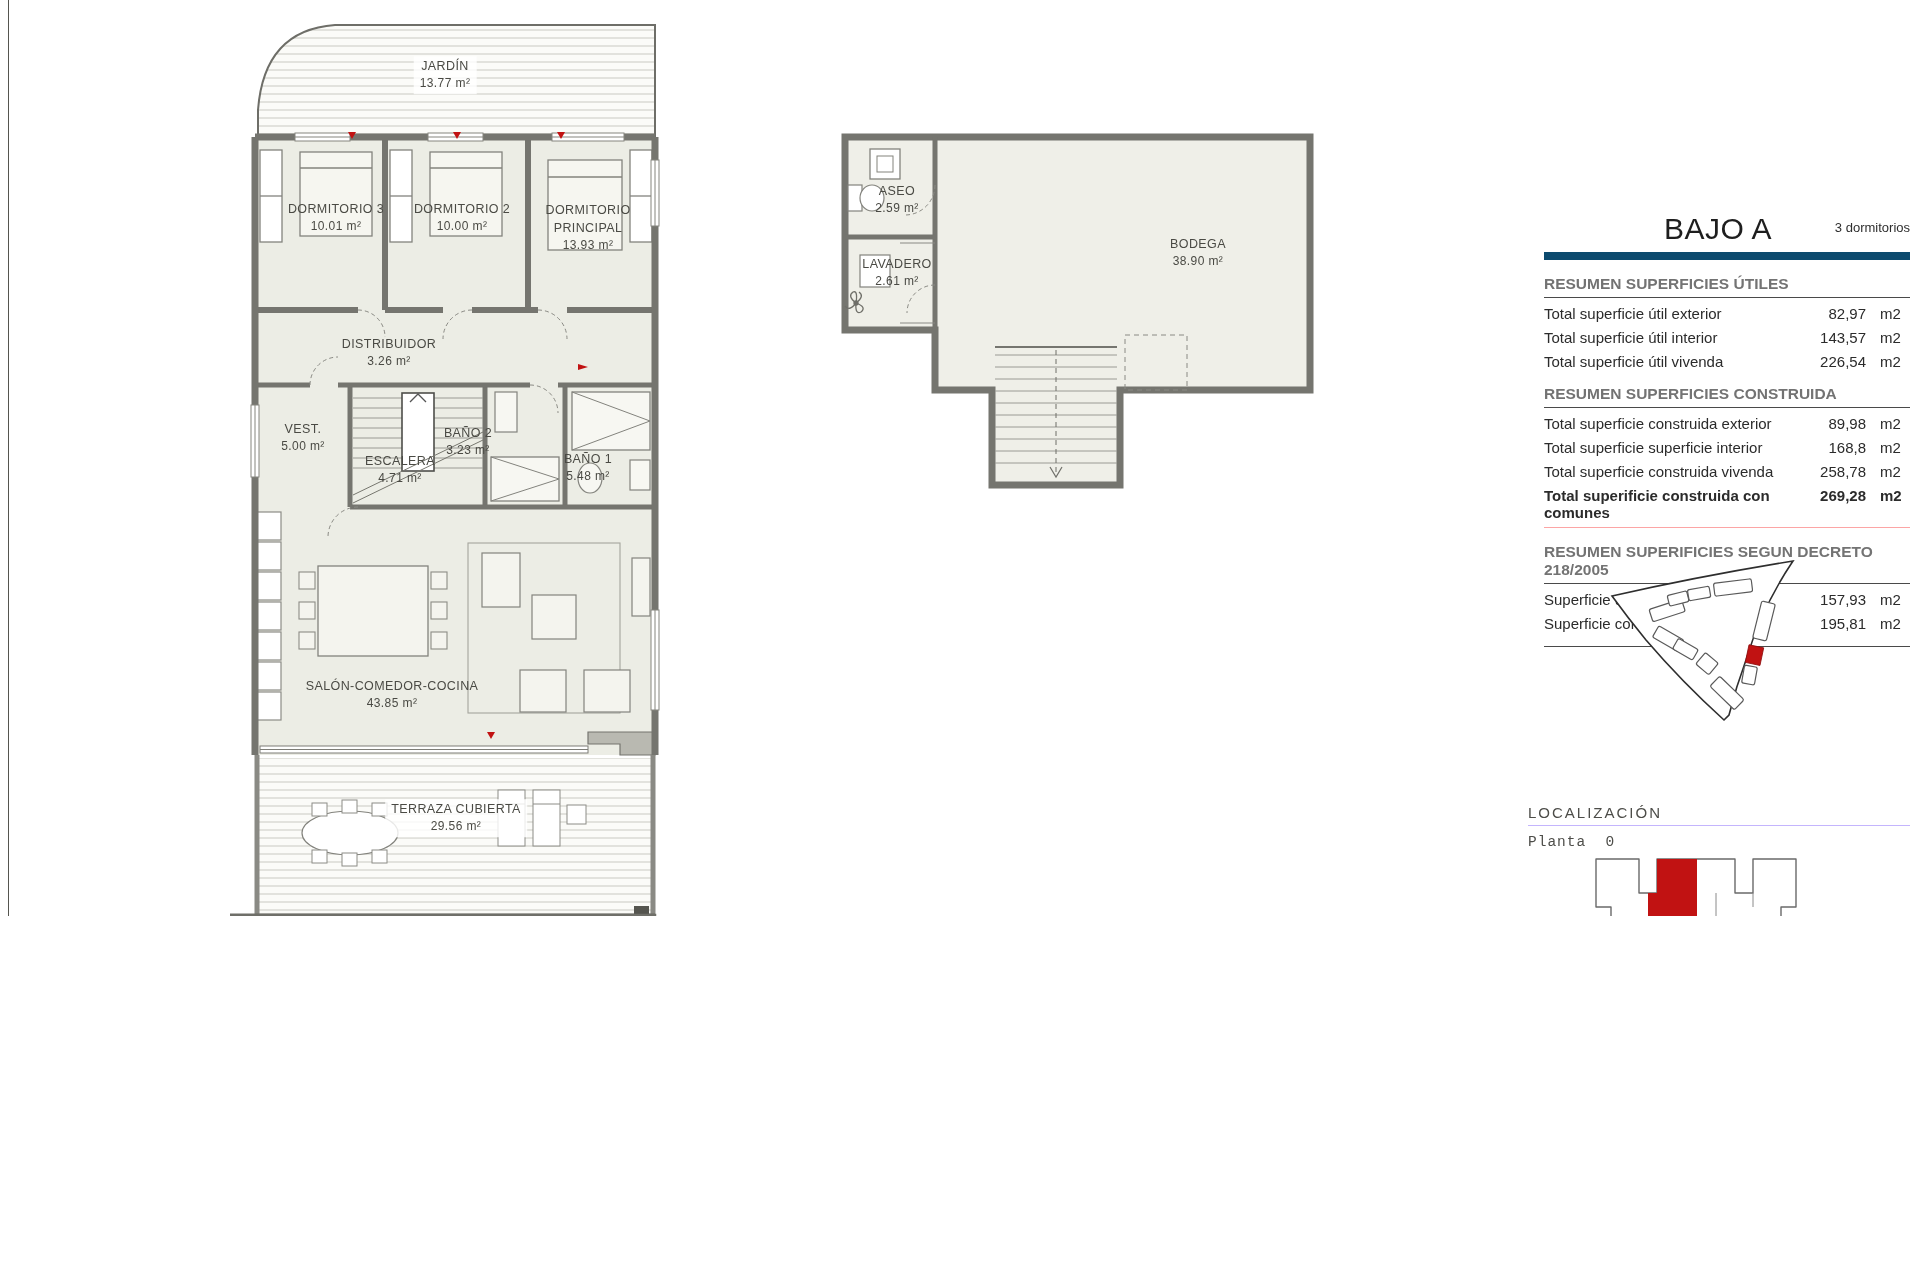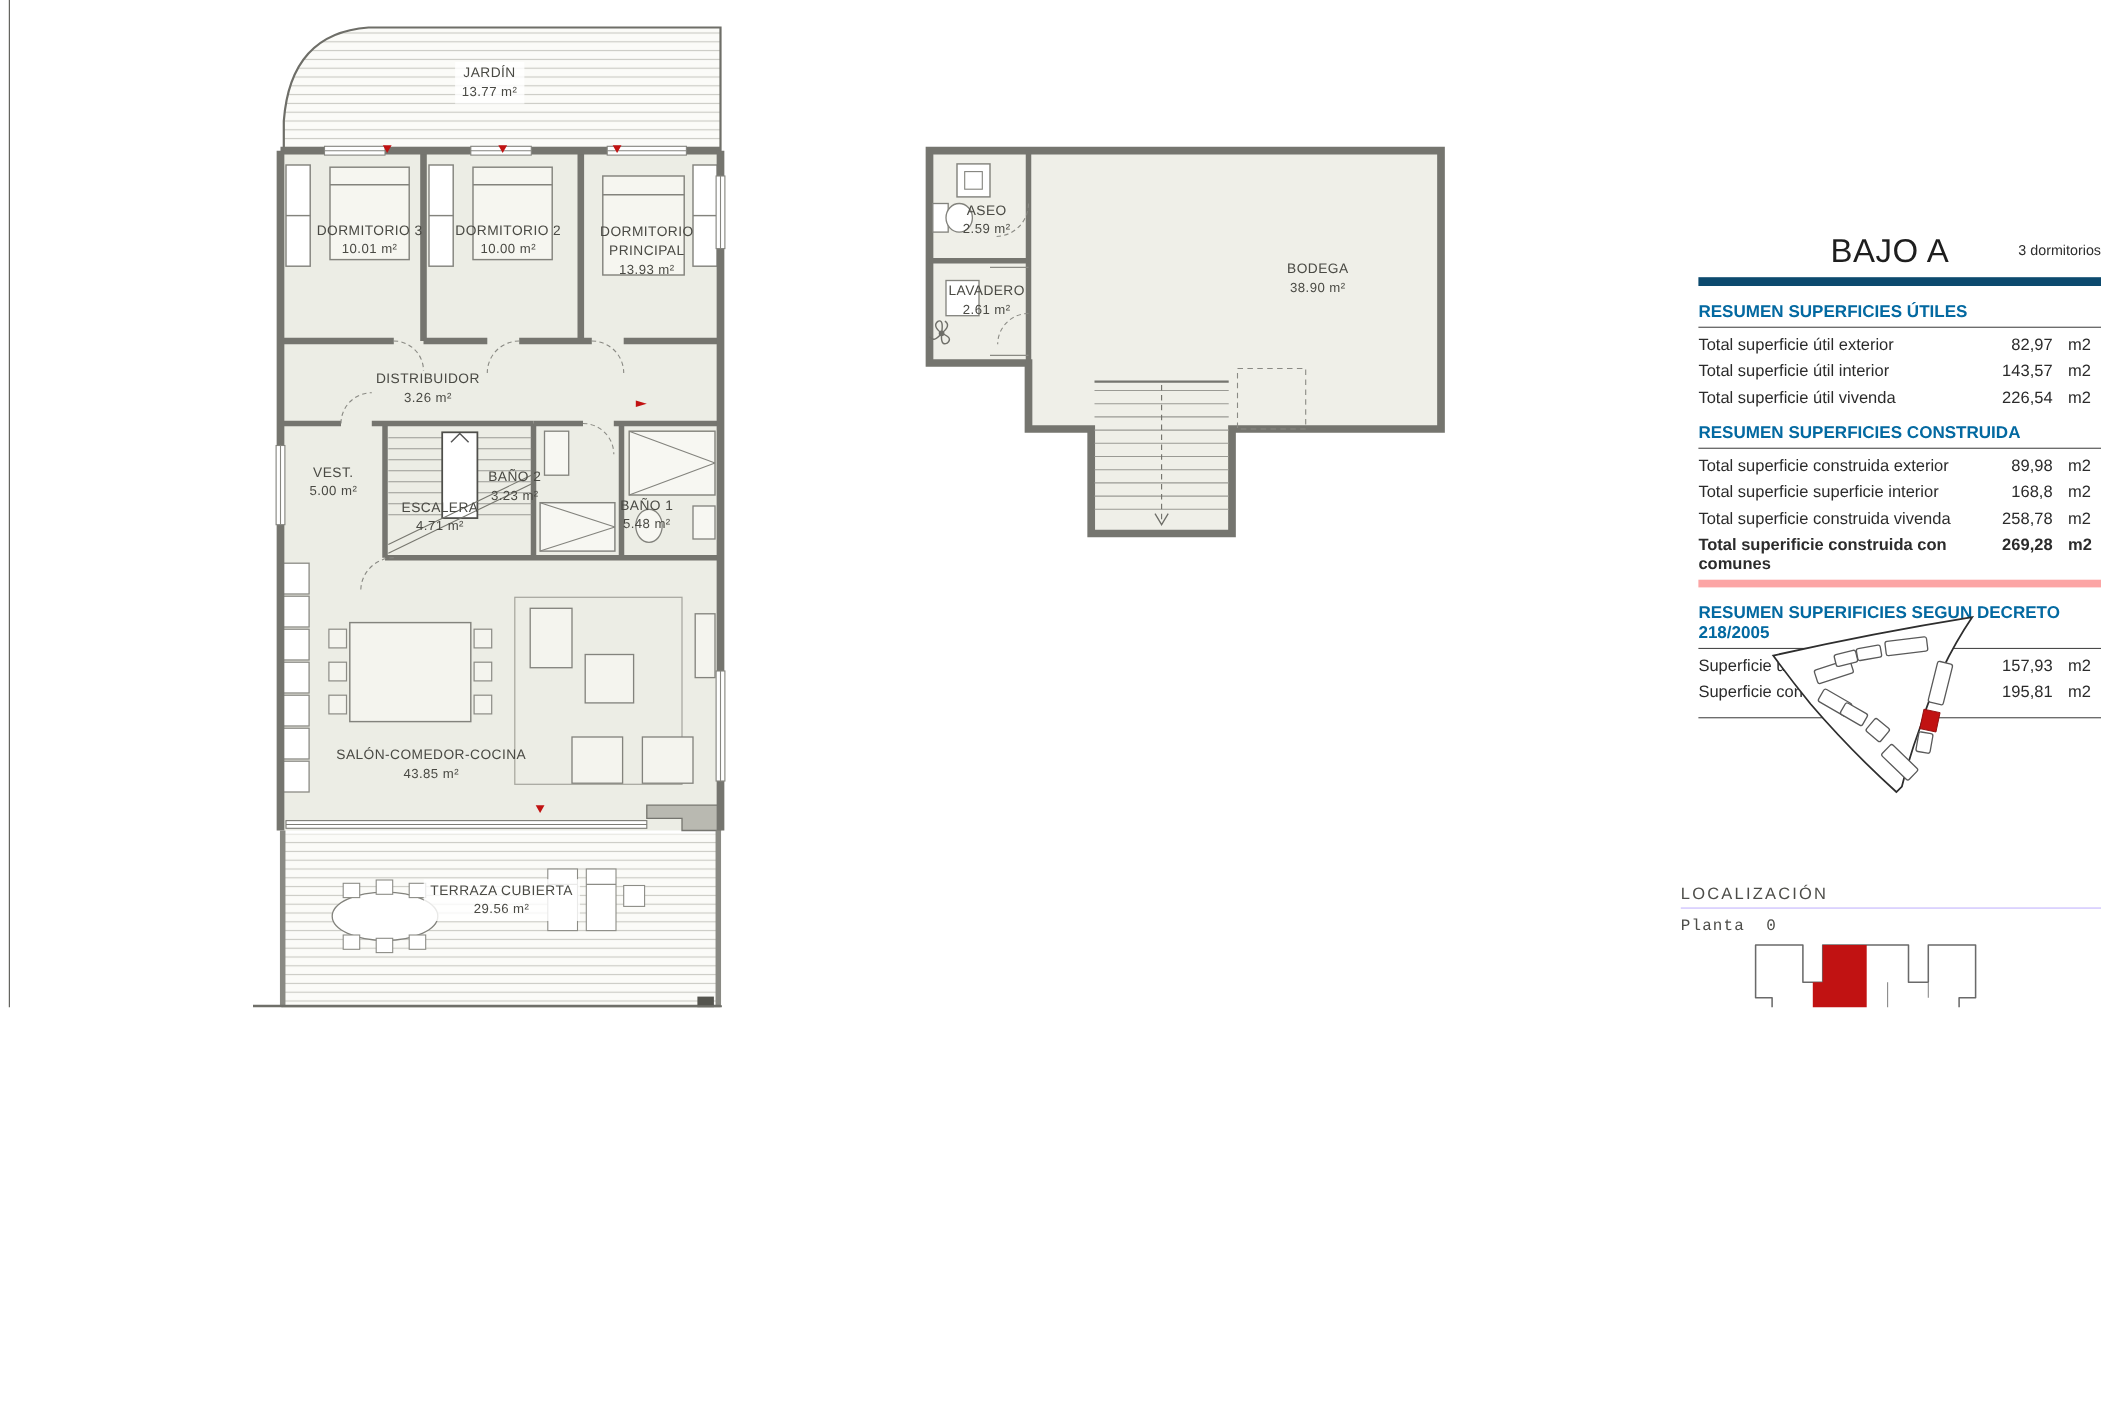--- a/index.html
+++ b/index.html
@@ -16,27 +16,27 @@
   #floorplan{position:absolute;left:200px;top:10px;width:480px;height:1150px;}
   #bodegaplan{position:absolute;left:840px;top:125px;width:480px;height:380px;}
   #floorplan svg,#bodegaplan svg{position:absolute;left:0;top:0;}
 
   
   #panel{position:absolute;left:1544px;top:212px;width:366px;}
   .title-row{display:flex;align-items:center;padding-bottom:6px;border-bottom:8px solid #0c4a6e;}
   .title-row .spacer{width:120px;}
   .doc-title{flex:1;text-align:left;font-size:30px;letter-spacing:.5px;color:#1e1e1e;}
   .doc-subtitle{font-size:13px;color:#2e2e2e;padding-bottom:4px;}
-  .sec-heading{font-size:15.5px;font-weight:bold;color:#0369a1;margin-top:15px;
+  .sec-heading{font-size:15.5px;font-weight:bold;color:#737373;margin-top:15px;
                padding-bottom:4px;border-bottom:1px solid #4a4a4a;}
   .trow{display:flex;align-items:baseline;font-size:15px;color:#2b2b2b;margin-top:7px;}
   .trow .tlabel{flex:1;}
   .trow .tval{width:52px;text-align:right;}
   .trow .tunit{width:30px;padding-left:14px;}
-  .trow.bold{font-weight:bold;padding-bottom:6px;border-bottom:7px solid #fca5a5;}
+  .trow.bold{font-weight:bold;padding-bottom:6px;border-bottom:1px solid #fca5a5;}
   .final-rule{margin-top:14px;border-bottom:1px solid #4a4a4a;}
 
   #siteplan{position:absolute;left:1600px;top:552px;width:290px;height:200px;}
 
   #localizacion{position:absolute;left:1528px;top:760px;width:382px;}
   .loc-heading{font-size:15px;letter-spacing:2px;color:#4d4d49;padding-bottom:4px;border-bottom:1px solid #c4b5fd;margin-top:44px;}
   .loc-planta{font-size:14.5px;letter-spacing:1px;color:#4d4d49;margin-top:8px;white-space:pre;font-family:Liberation Mono, monospace;}
 
   #footprint{position:absolute;left:1590px;top:855px;width:272px;height:112px;}
   #photo{position:absolute;left:1531px;top:994px;width:389px;height:229px;}

